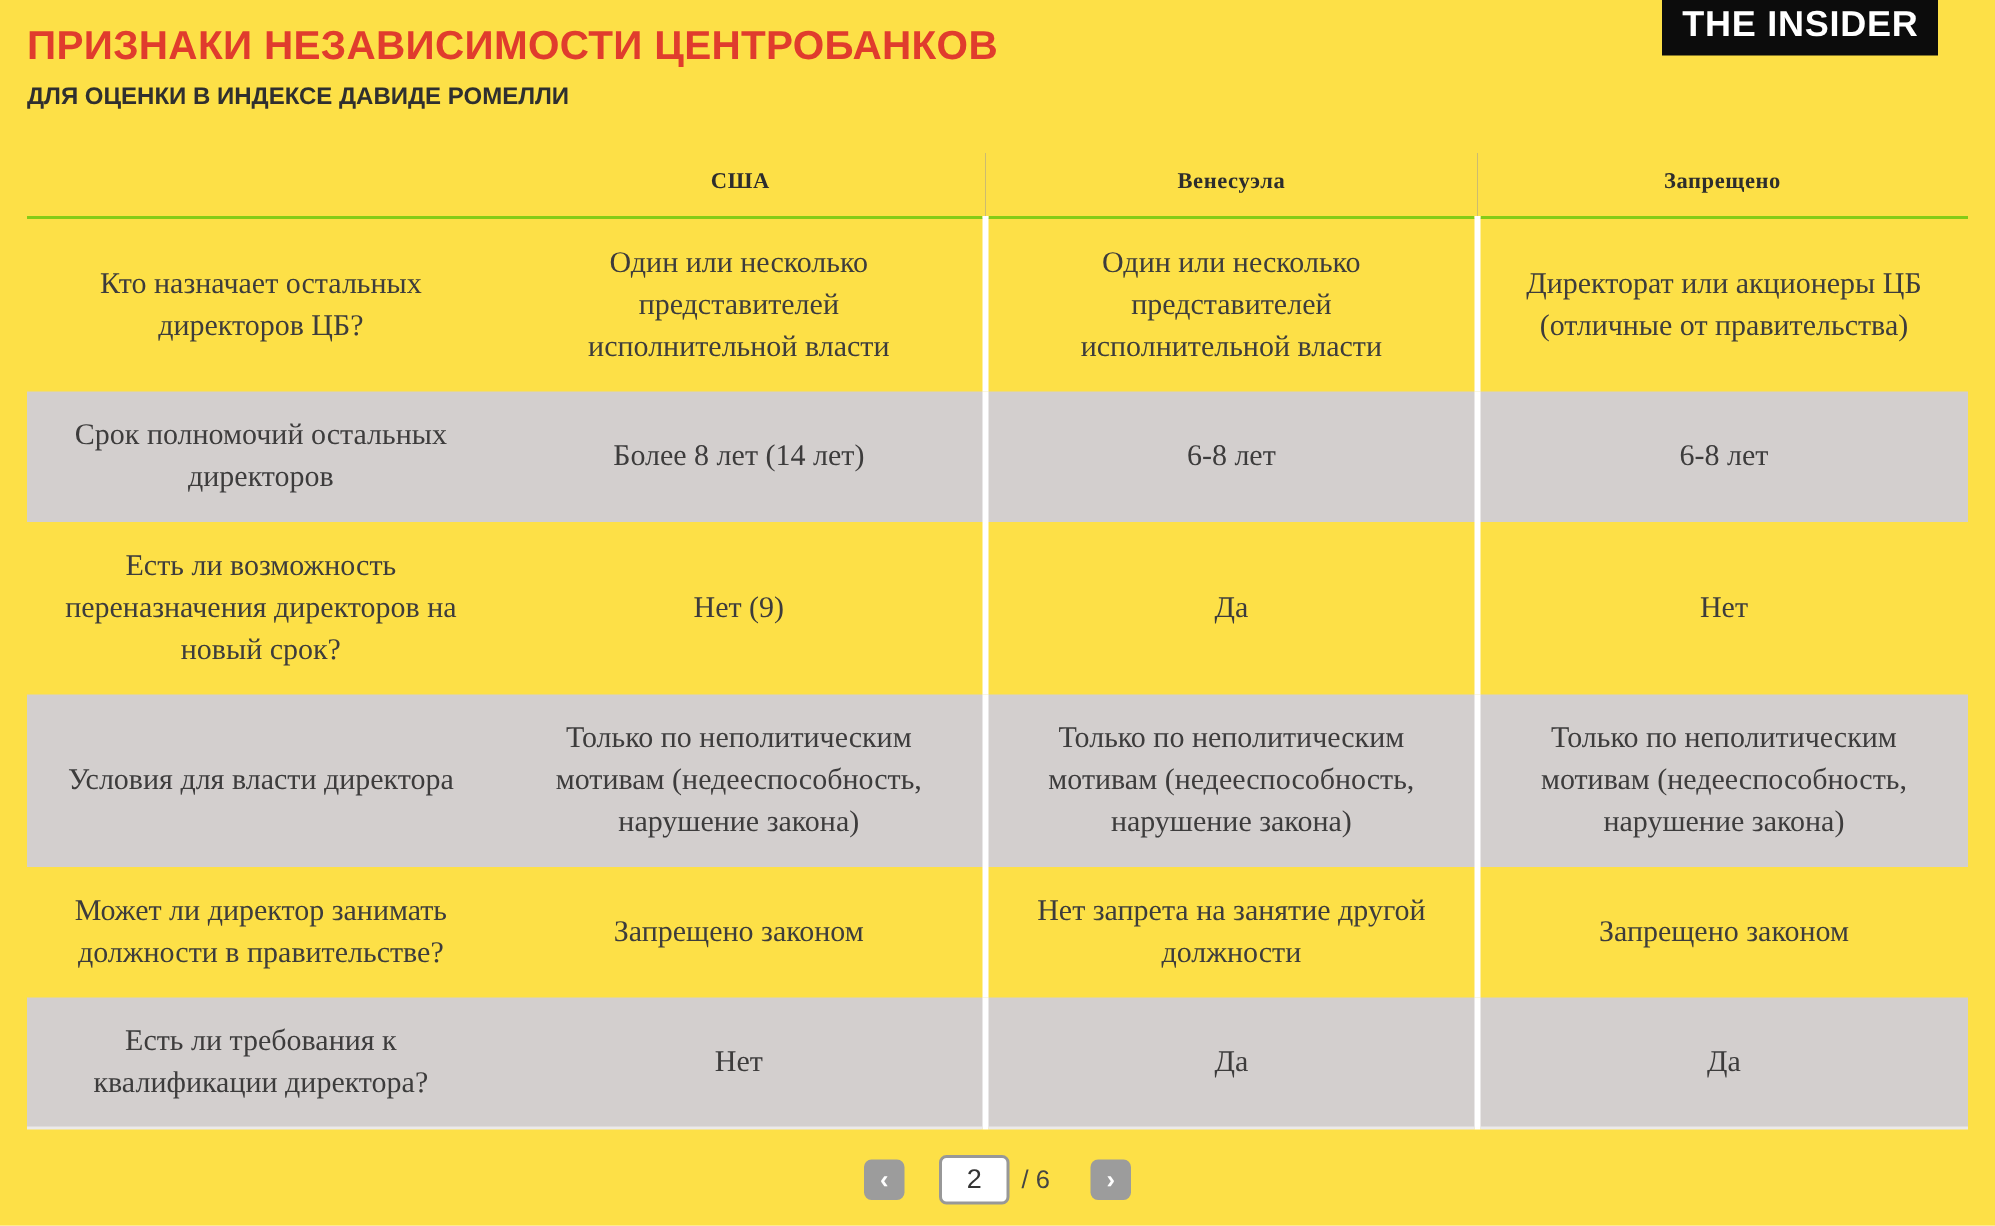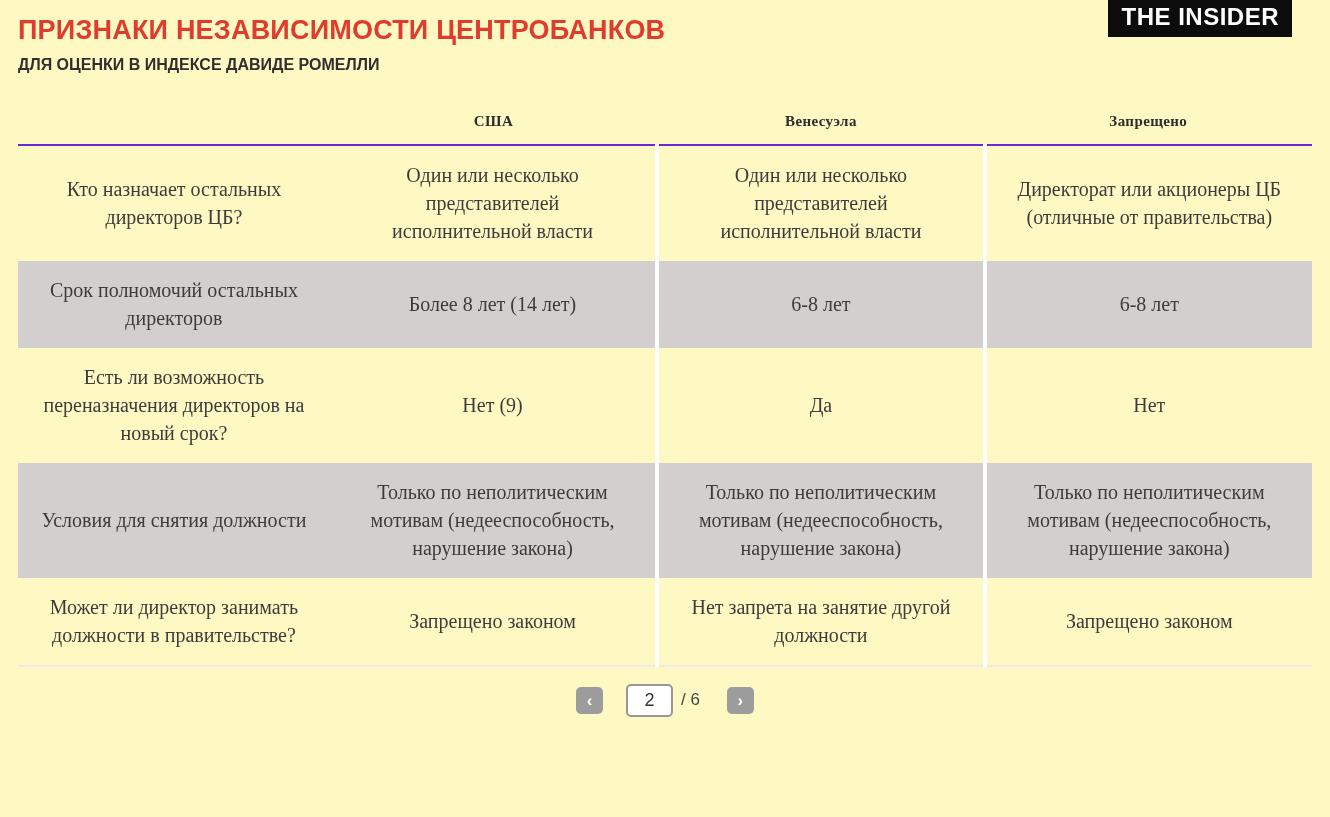--- a/index.html
+++ b/index.html
@@ -1,21 +1,21 @@
 <!DOCTYPE html>
 <html><head>
 <meta charset="utf-8">
 <style>
   * { box-sizing: border-box; margin: 0; padding: 0; }
   body { background: #ffffff; font-family: "Liberation Sans", sans-serif; }
   .page {
     position: relative;
     width: 1330px;
     height: 817px;
-    background: #fef9c3;
+    background: #fde047;
     overflow: hidden;
   }
 
   
   .hdr { position: relative; padding: 14px 38px 0 18px; }
   .hdr-title {
     font-size: 27px;
     font-weight: 700;
     color: #e03c2d;
     letter-spacing: 0.2px;
@@ -52,21 +52,21 @@
   }
   col.c-label { width: 24.1%; }
   col.c-data  { width: 25.3%; }
   thead th {
     font-size: 15px;
     font-weight: 700;
     color: #2d2d2d;
     letter-spacing: 0.4px;
     text-align: center;
     padding: 12px 6px 14px 6px;
-    border-bottom: 2px solid #6d28d9;
+    border-bottom: 2px solid #84cc16;
     box-shadow: 0 1px 0 #9b9998;
   }
   tbody td {
     font-size: 20px;
     line-height: 1.42;
     text-align: center;
     vertical-align: middle;
     padding: 15px 26px;
   }
   tbody td.lbl { padding: 15px 12px; }
@@ -153,30 +153,36 @@
           <td class="sep">6-8 лет</td>
           <td class="sep">6-8 лет</td>
         </tr>
         <tr>
           <td class="lbl">Есть ли возможность переназначения директоров на новый срок?</td>
           <td>Нет (9)</td>
           <td class="sep">Да</td>
           <td class="sep">Нет</td>
         </tr>
         <tr class="gray">
-          <td class="lbl">Условия для снятия должности</td>
+          <td class="lbl">Условия для власти директора</td>
           <td>Только по неполитическим мотивам (недееспособность, нарушение закона)</td>
           <td class="sep">Только по неполитическим мотивам (недееспособность, нарушение закона)</td>
           <td class="sep">Только по неполитическим мотивам (недееспособность, нарушение закона)</td>
         </tr>
         <tr>
           <td class="lbl">Может ли директор занимать должности в правительстве?</td>
           <td>Запрещено законом</td>
           <td class="sep">Нет запрета на занятие другой должности</td>
           <td class="sep">Запрещено законом</td>
+        </tr>
+        <tr class="gray">
+          <td class="lbl">Есть ли требования к квалификации директора?</td>
+          <td>Нет</td>
+          <td class="sep">Да</td>
+          <td class="sep">Да</td>
         </tr>
       </tbody>
     </table>
   </div>
 
   <div class="pager">
     <button class="pg-btn"><span>‹</span></button>
     <input class="pg-input" type="text" value="2" style="">
     <span class="pg-total">/ 6</span>
     <button class="pg-btn"><span>›</span></button>

